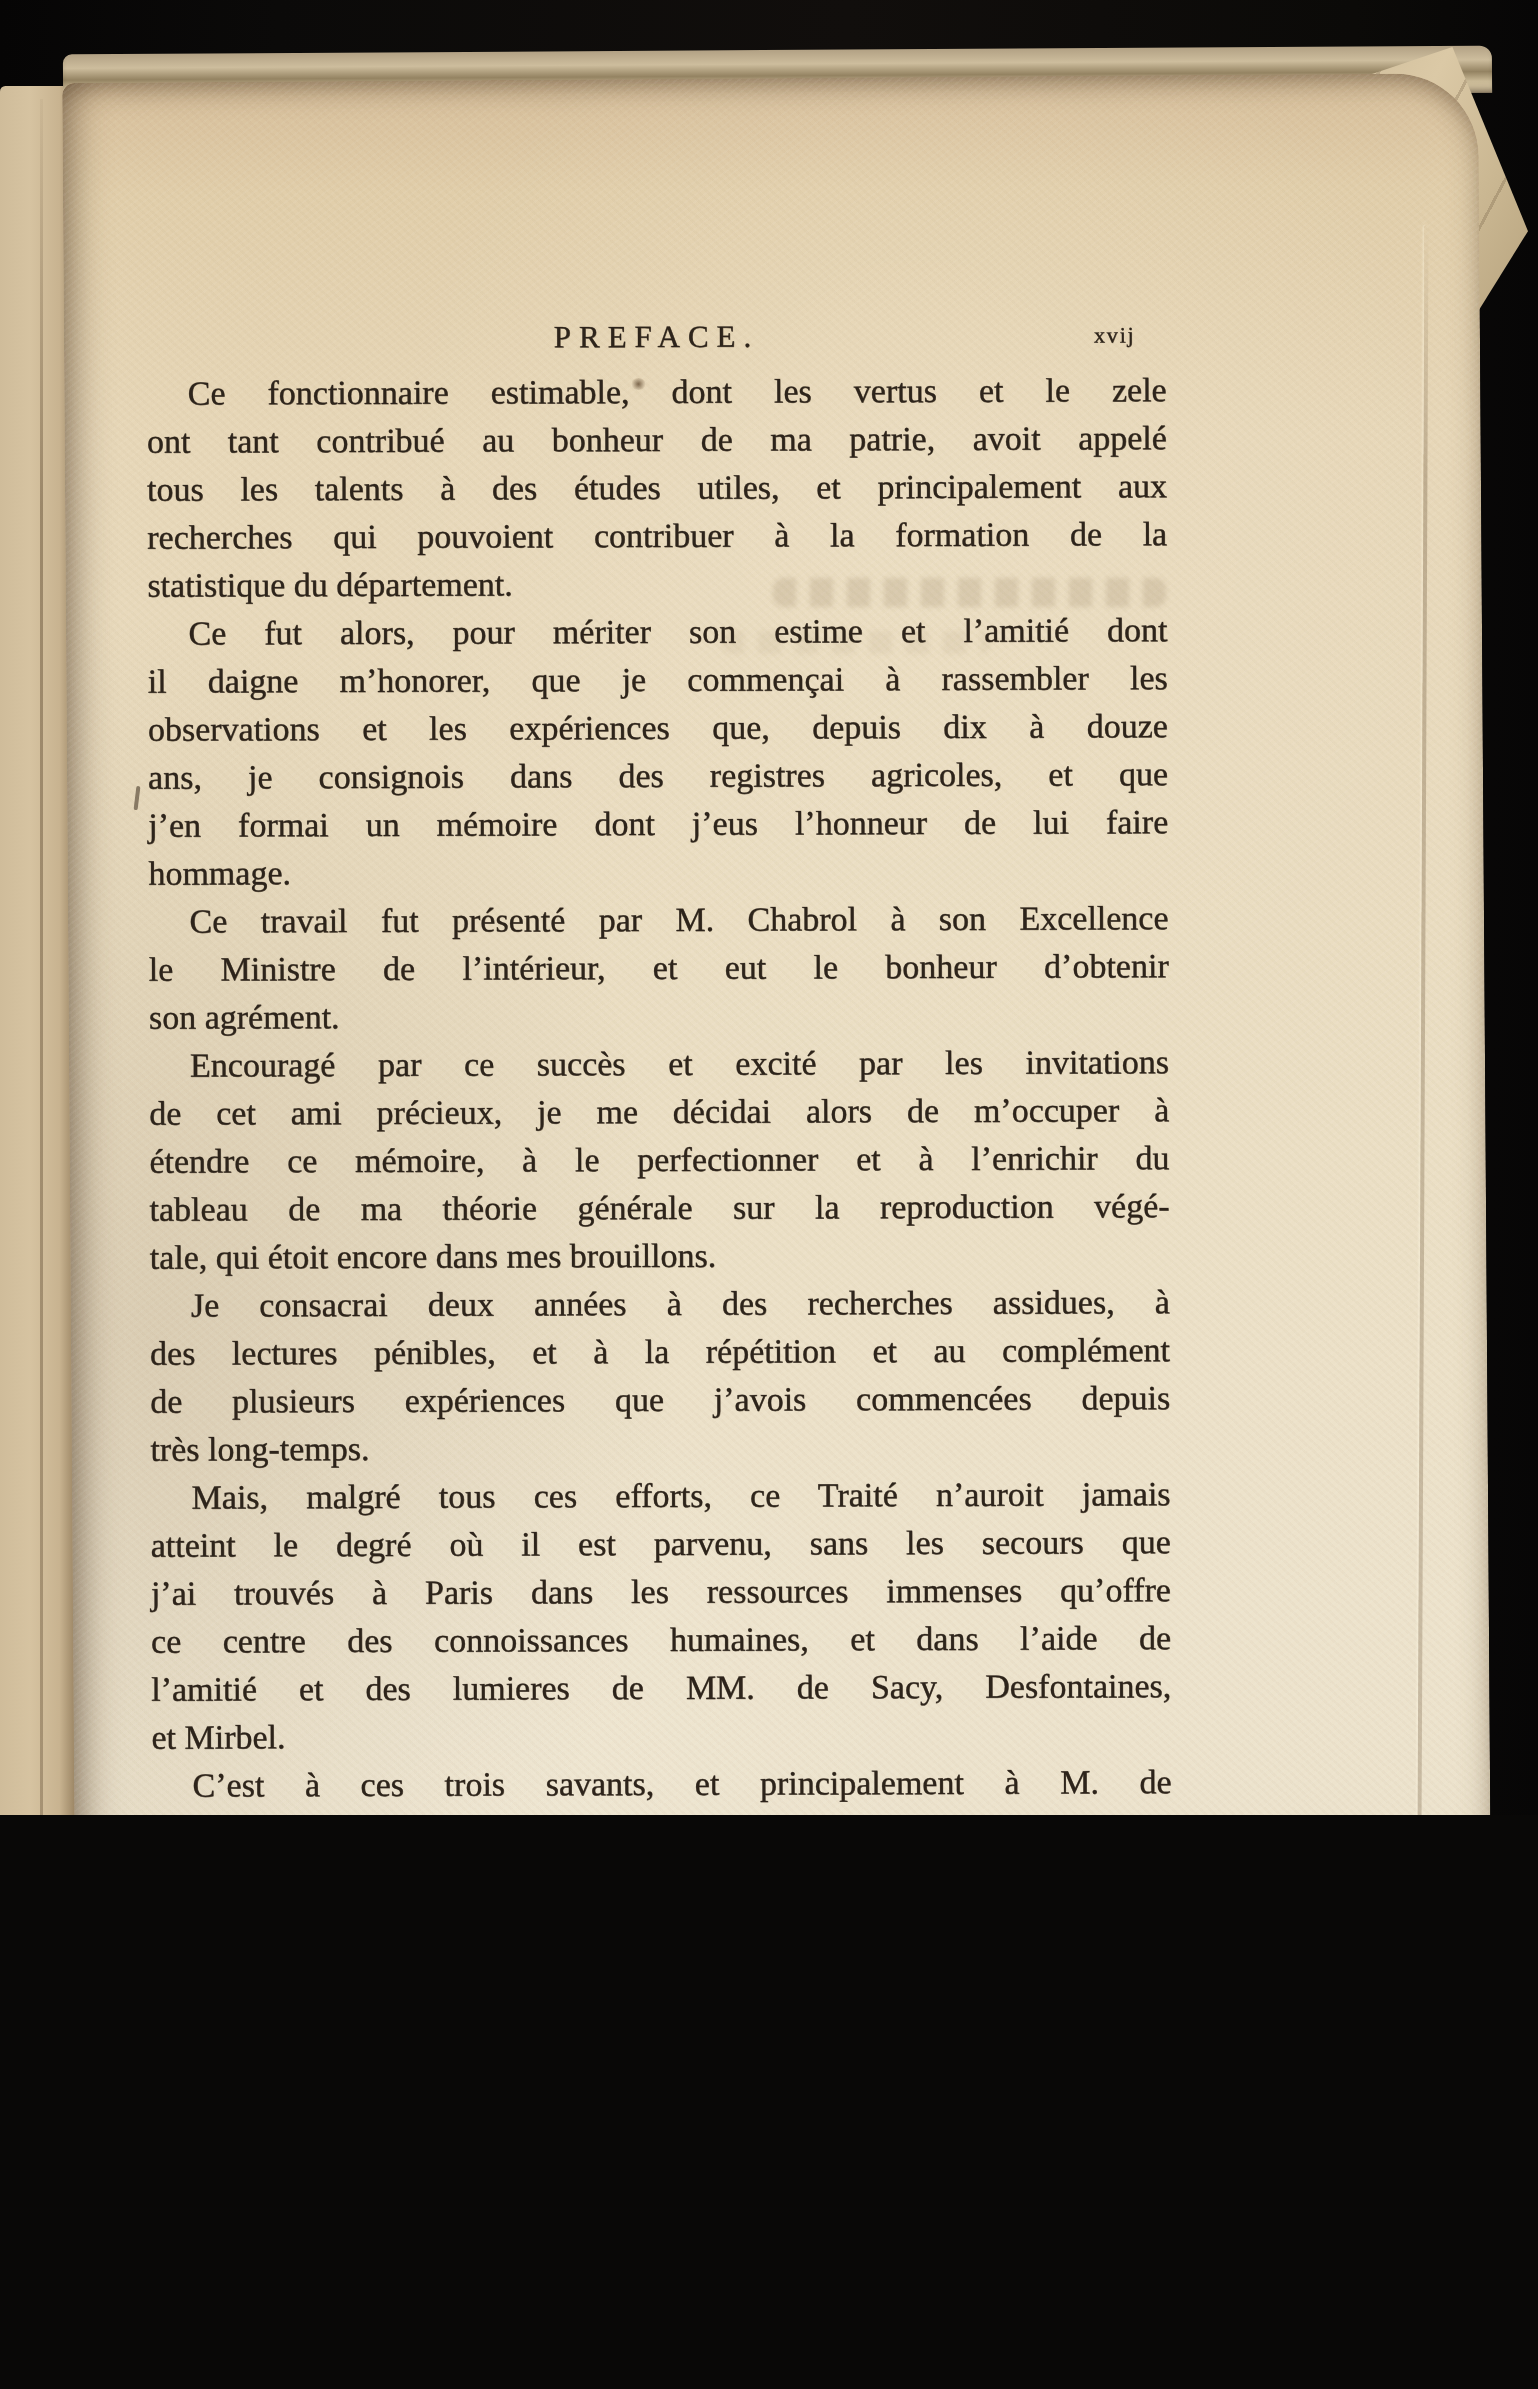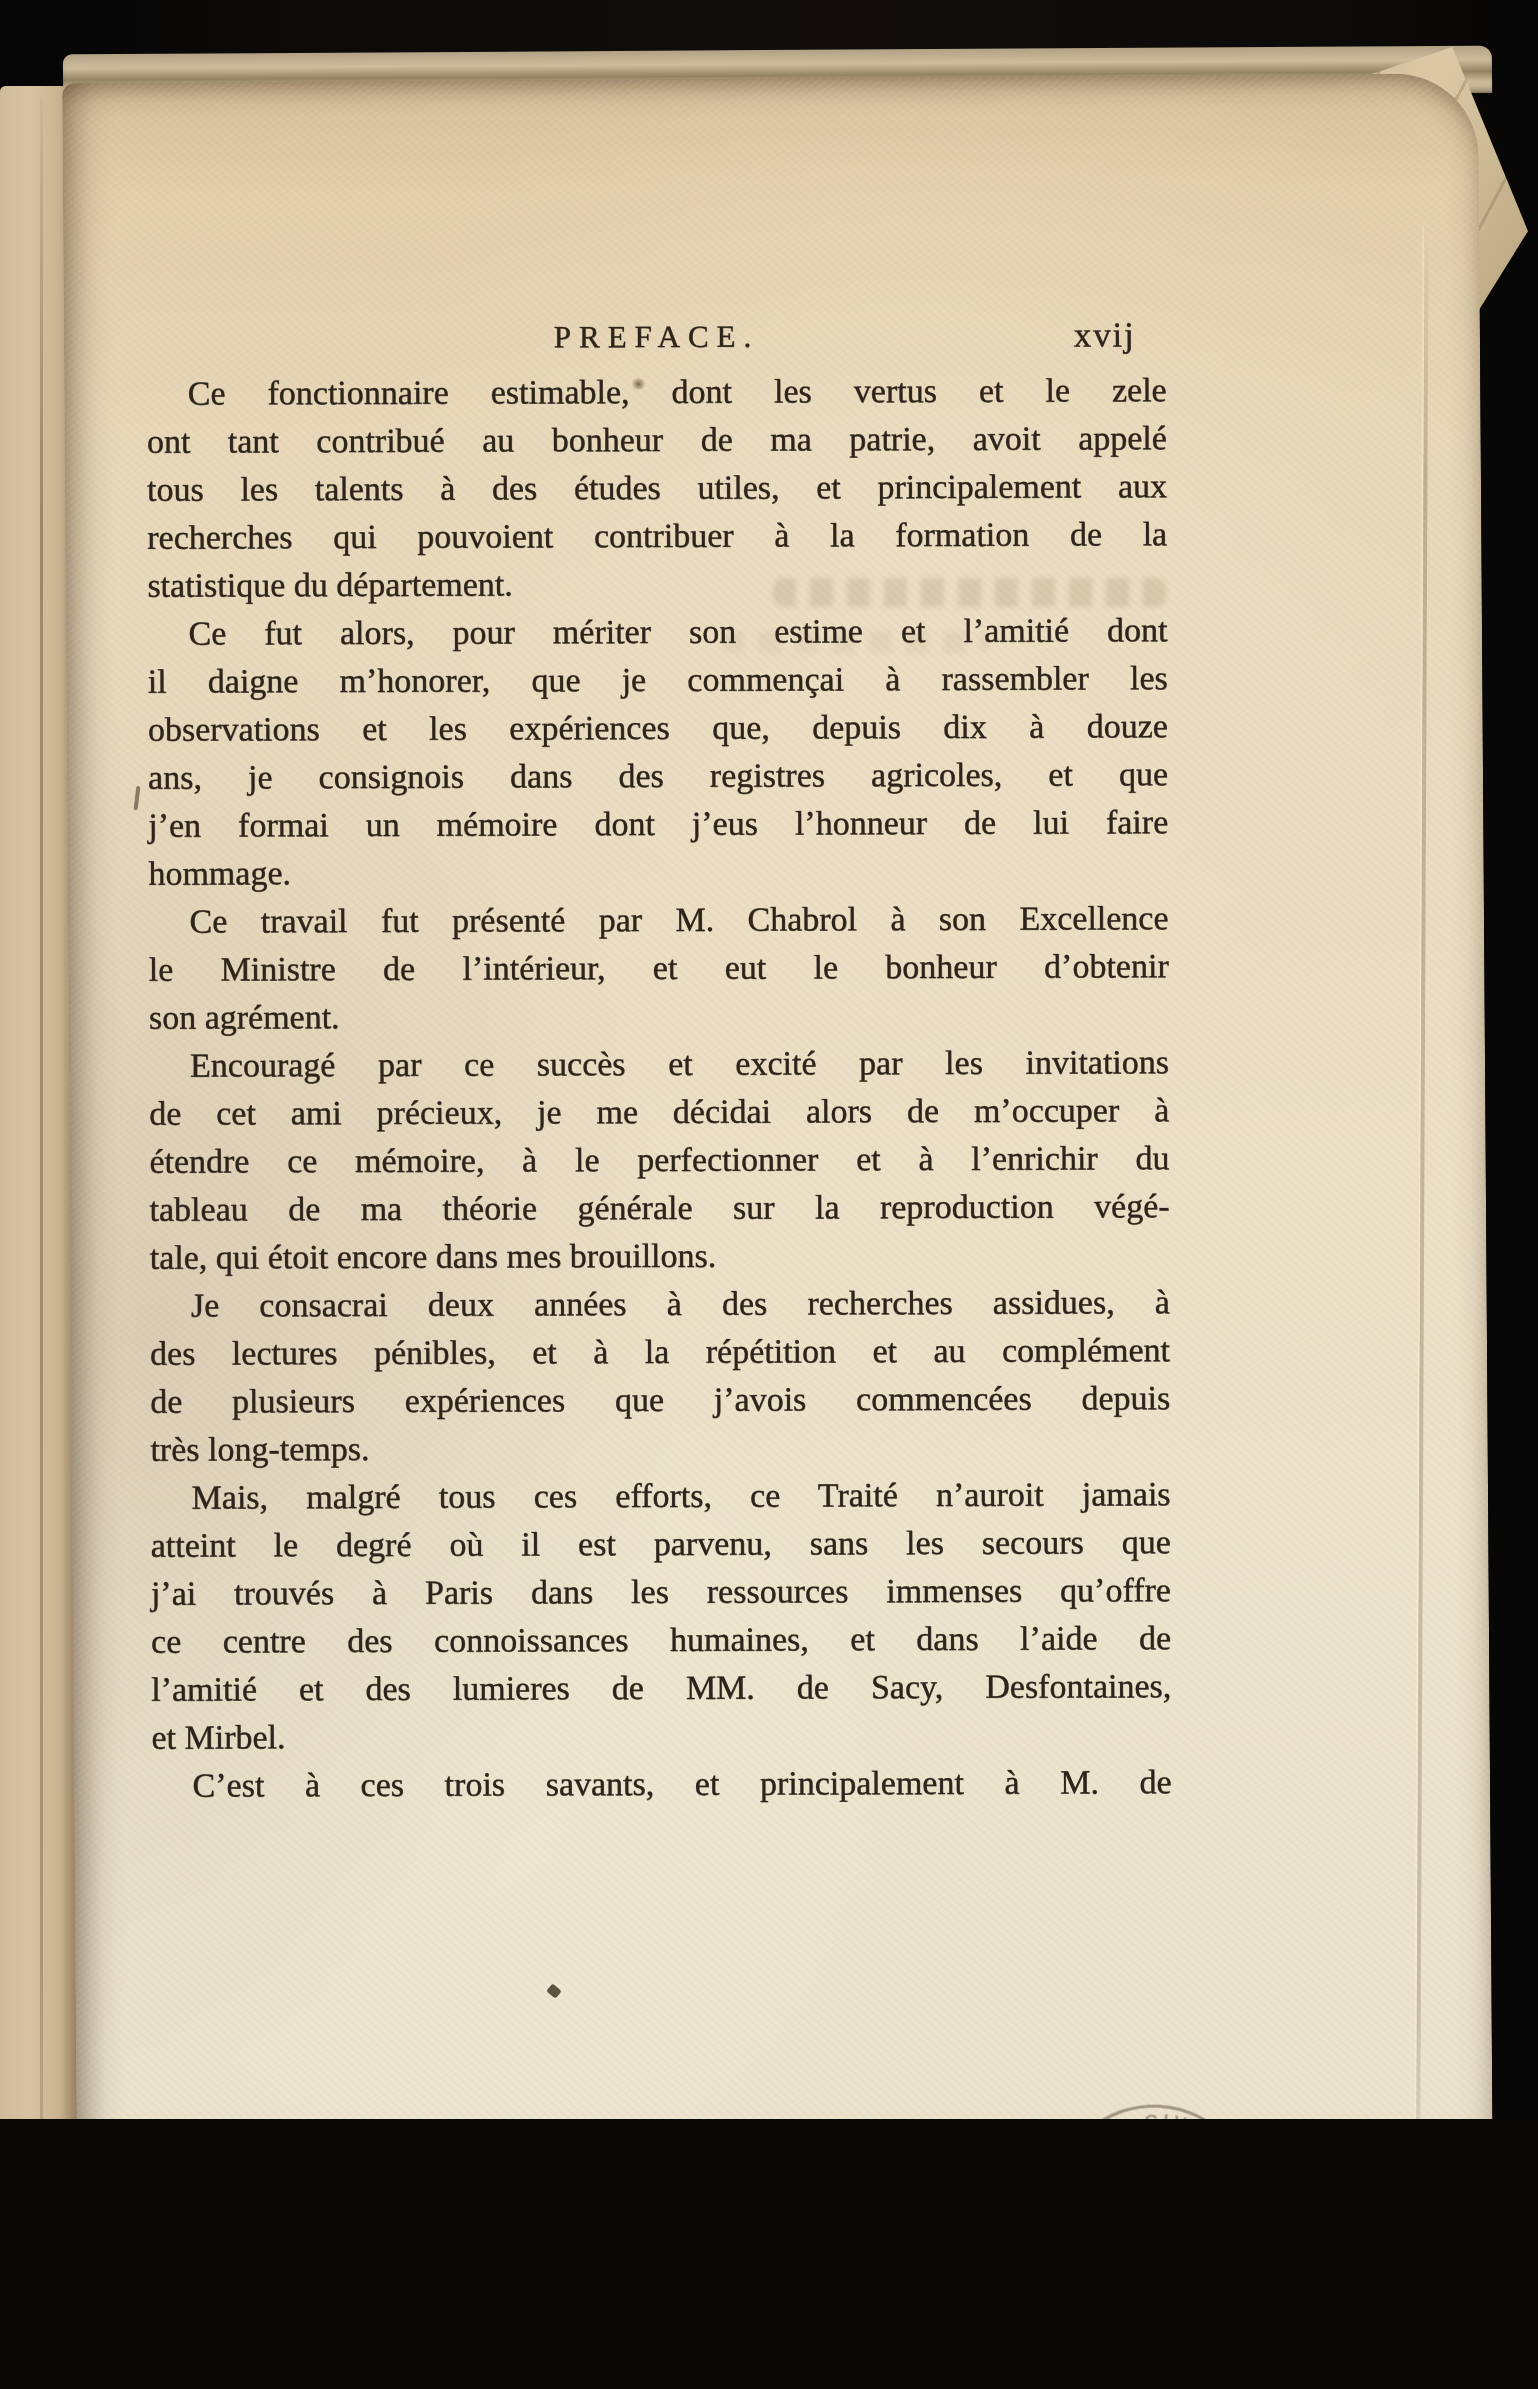--- a/index.html
+++ b/index.html
@@ -1,17 +1,17 @@
 <!DOCTYPE html>
 <html style="font-size:14.4px"><head>
 <meta charset="utf-8">
 <style>
   html,body{margin:0;padding:0;background:#090807;}
   .shot{
-    position:relative;width:1539px;height:2119px;overflow:hidden;
+    position:relative;width:1539px;height:1815px;overflow:hidden;
     background:
       linear-gradient(90deg,#060505 0%,#0b0a09 18%,#110e0c 55%,#0b0a08 88%,#070606 100%);
     font-family:"Liberation Serif","DejaVu Serif",serif;
   }
 
   
   .facing-edge{
     position:absolute;left:0;top:86px;width:85px;height:2294px;z-index:1;
     background:linear-gradient(90deg,#cfbc9a 0%,#d6c3a1 35%,#c8b390 70%,#9c8665 88%,#5e4c34 100%);
     border-radius:5.4px 0 0 9px;
@@ -75,21 +75,21 @@
   
   .text-block{
     position:absolute;left:149px;top:305px;width:1020px;z-index:4;
     transform:rotate(-.2deg);
     color:#2d241b;
     -webkit-text-stroke:0.5px rgba(45,35,25,.55);
     text-shadow:0.4px 0.5px 0.6px rgba(45,30,15,.45);
   }
   .header-row{position:relative;height:63px;line-height:63px;text-align:center;}
   .h-title{font-size:31px;letter-spacing:8px;}
-  .h-folio{position:absolute;right:31px;top:0;font-size:35px;letter-spacing:1.8px;}
+  .h-folio{position:absolute;right:31px;top:0;font-size:22px;letter-spacing:1.8px;}
   .line{
     height:48px;line-height:48px;font-size:34px;
     text-align:justify;text-align-last:justify;white-space:normal;
   }
   .line.rag{text-align-last:left;}
   .line.indent{text-indent:41px;}
 
   
   .ghost{
     position:absolute;z-index:3;border-radius:10.8px;filter:blur(2.7px);

